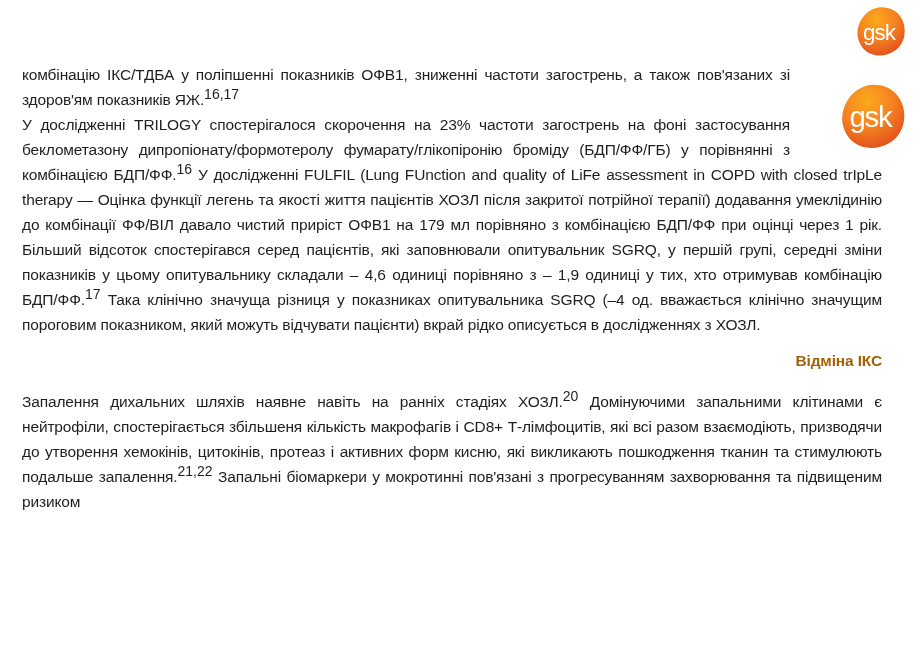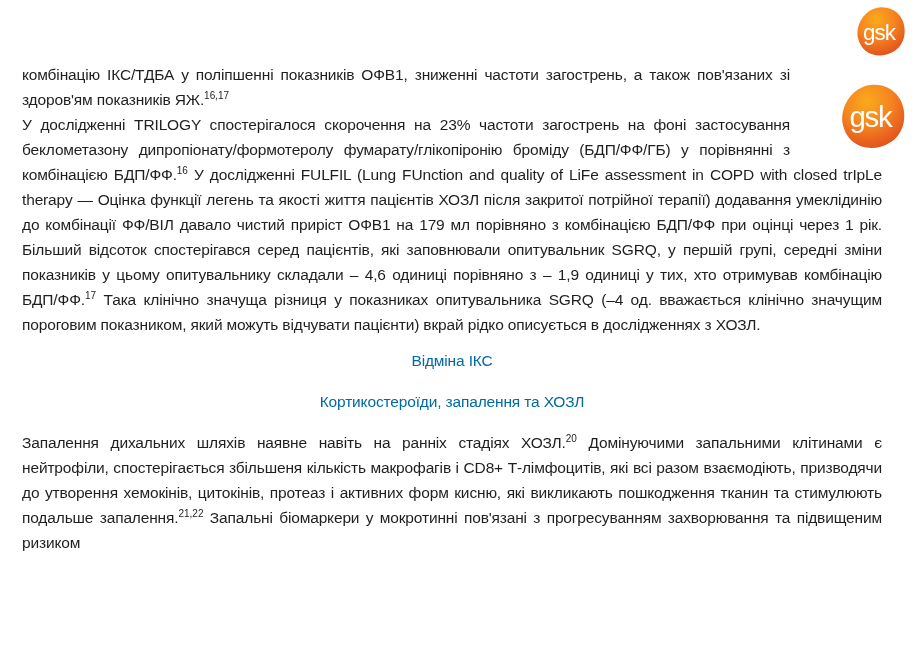--- a/index.html
+++ b/index.html
@@ -43,27 +43,27 @@
   }
   main.doc p {
     margin: 0;
     text-align: justify;
   }
   
   main.doc > p:nth-child(4) { margin-left: -5px; }
   main.doc h2 {
     font-size: 15.5px;
     line-height: 25px;
-    font-weight: 400;
-    color: #0369a1;
+    font-weight: 700;
+    color: #a16207;
     margin: 11px 0 16px 0;
-    text-align: center;
+    text-align: right;
   }
   main.doc sup {
-    font-size: 10px;
+    font-size: 14px;
     line-height: 0;
     vertical-align: super;
     letter-spacing: 0;
   }
 </style>
 </head>
 <body>
 
 <div class="page">
 
@@ -86,17 +86,16 @@
       <path d="M 47,3 C 73,0 94,17 97,42 C 100,66 88,88 62,95 C 36,102 12,89 6,63 C 0,36 20,6 47,3 Z" fill="url(#gskGrad)"></path>
       <text class="logo-text" x="47" y="66" font-size="44" fill="#ffffff" text-anchor="middle">gsk</text>
     </svg>
   </div>
 
   <main class="doc">
     <div class="logo-spacer"></div>
   <p><span>комбінацію ІКС/ТДБА у поліпшенні показників ОФВ1, зниженні частоти загострень, а також пов'язаних зі здоров'ям показників ЯЖ.</span><sup>16,17</sup></p>
       <p><span>У дослідженні TRILOGY спостерігалося скорочення на 23% частоти загострень на фоні застосування беклометазону дипропіонату/формотеролу фумарату/глікопіронію броміду (БДП/ФФ/ГБ) у порівнянні з комбінацією БДП/ФФ.</span><sup>16</sup><span> У дослідженні FULFIL (Lung FUnction and quality of LiFe assessment in COPD with closed trIpLe therapy — Оцінка функції легень та якості життя пацієнтів ХОЗЛ після закритої потрійної терапії) додавання умеклідинію до комбінації ФФ/ВІЛ давало чистий приріст ОФВ1 на 179 мл порівняно з комбінацією БДП/ФФ при оцінці через 1 рік. Більший відсоток спостерігався серед пацієнтів, які заповнювали опитувальник  SGRQ, у першій групі, середні зміни показників у цьому опитувальнику складали – 4,6 одиниці порівняно з – 1,9 одиниці у тих, хто отримував комбінацію БДП/ФФ.</span><sup>17</sup><span> Така клінічно значуща різниця у показниках опитувальника SGRQ (–4 од. вважається клінічно значущим пороговим показником, який можуть відчувати пацієнти) вкрай рідко описується в дослідженнях з ХОЗЛ.</span></p>
       <h2><span>Відміна ІКС</span></h2>
-      <h2><span>Кортикостероїди, запалення та ХОЗЛ</span></h2>
       <p><span>Запалення дихальних шляхів наявне навіть на ранніх стадіях ХОЗЛ.</span><sup>20</sup><span> Домінуючими запальними клітинами є нейтрофіли, спостерігається збільшеня кількість макрофагів і CD8+ Т-лімфоцитів, які всі разом взаємодіють, призводячи до утворення хемокінів, цитокінів, протеаз і активних форм кисню, які викликають пошкодження тканин та стимулюють подальше запалення.</span><sup>21,22</sup><span> Запальні біомаркери у мокротинні пов'язані з прогресуванням захворювання та підвищеним ризиком</span></p>
     </main>
 
 </div>
 
 </body></html>

